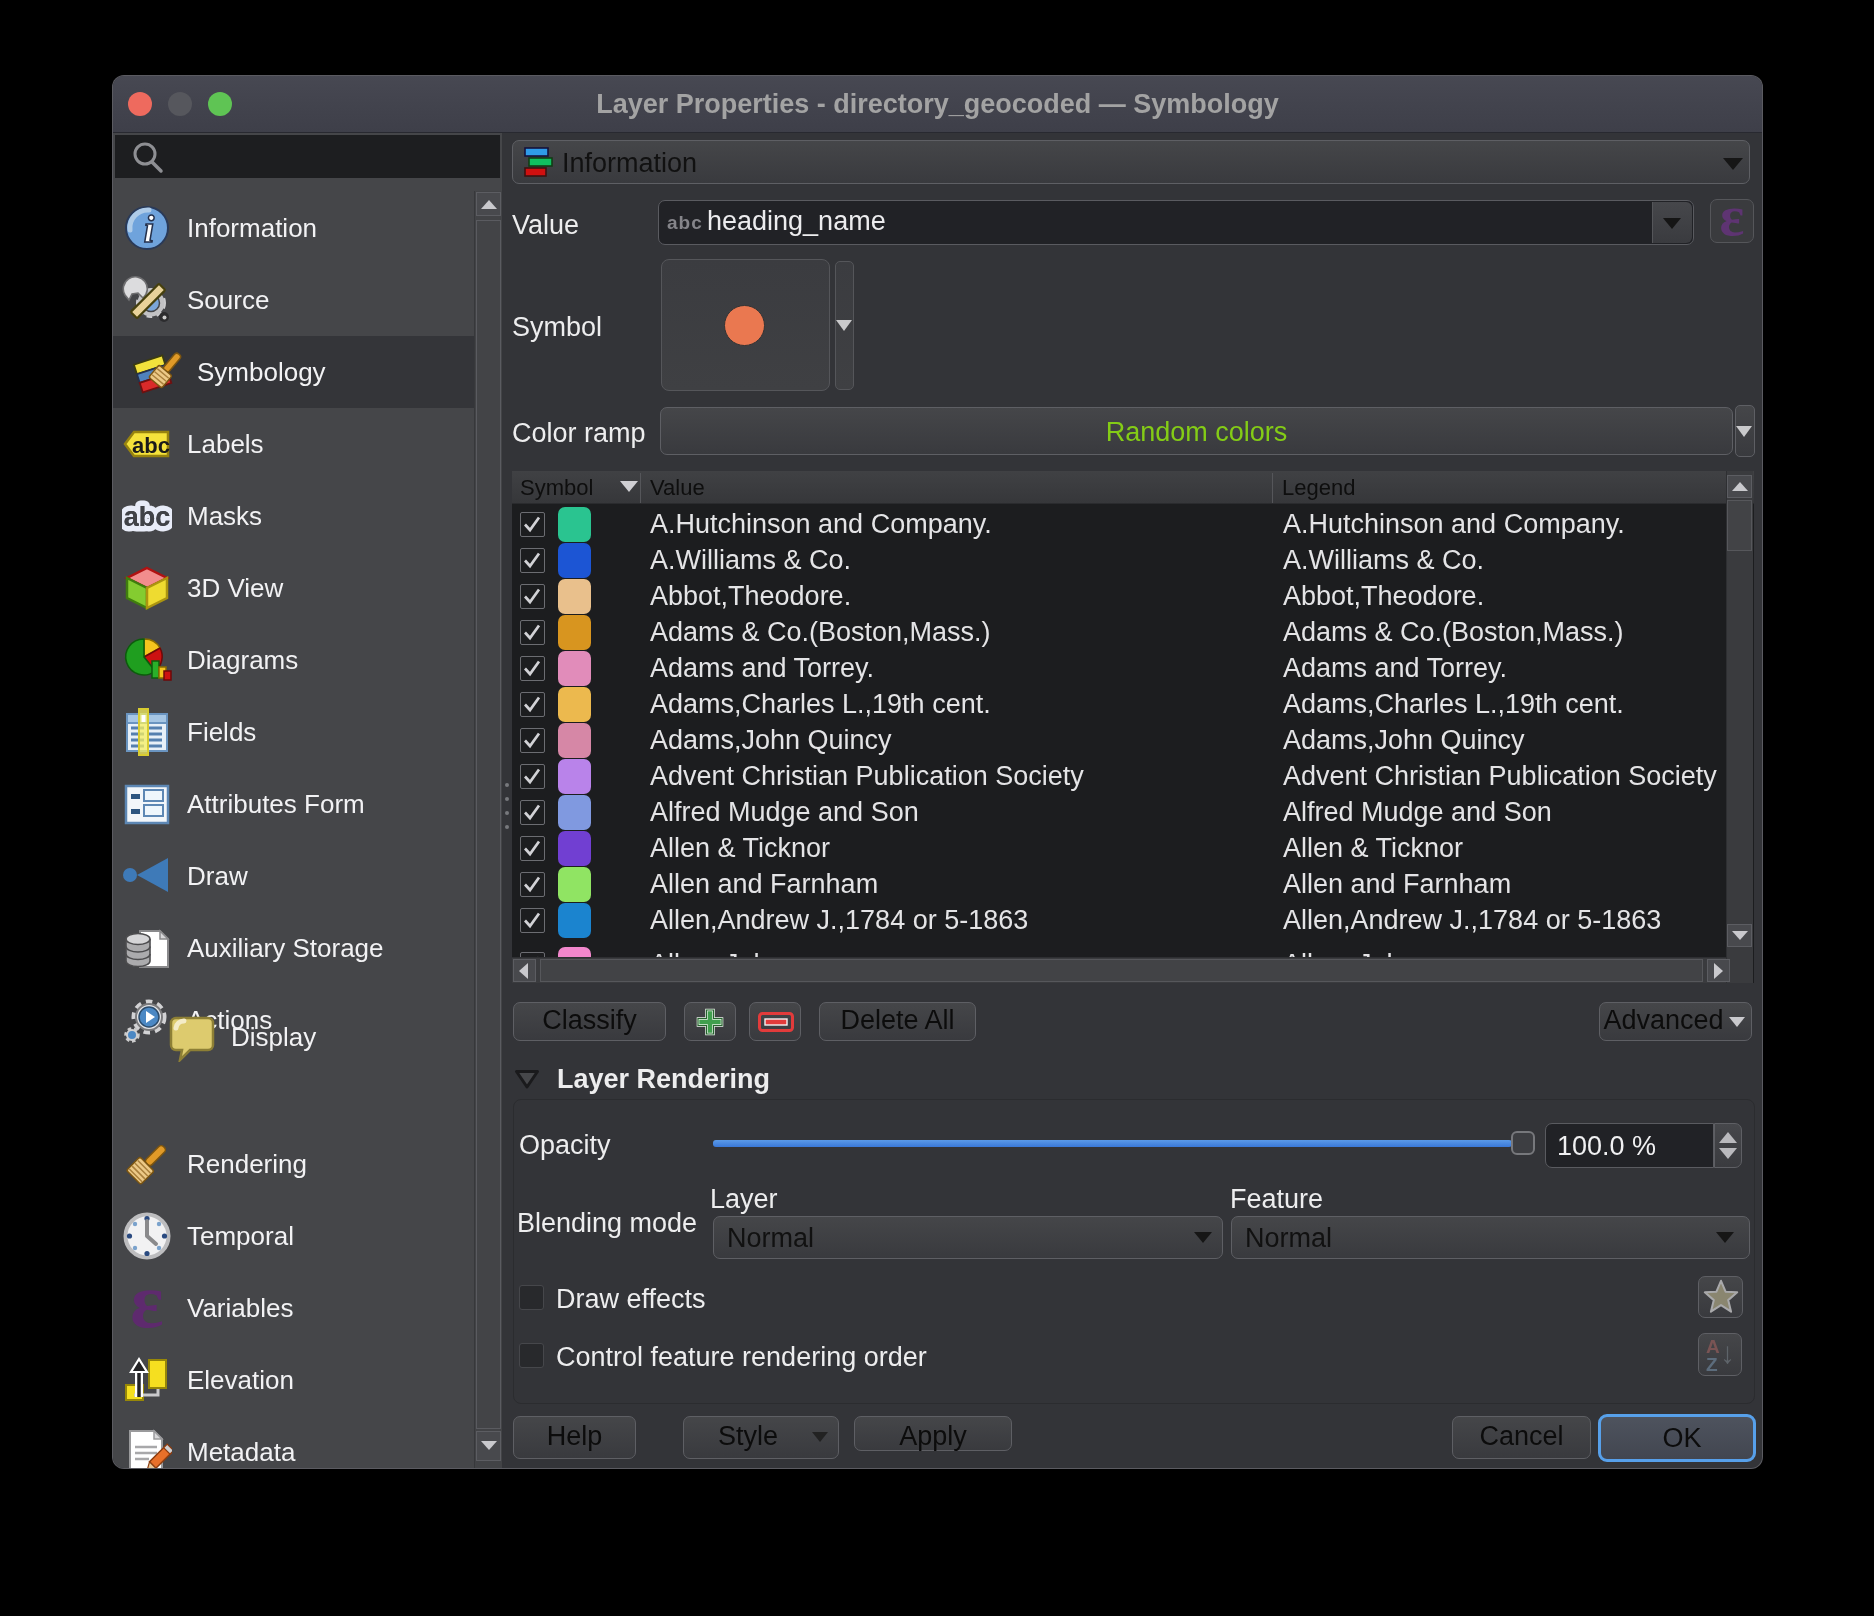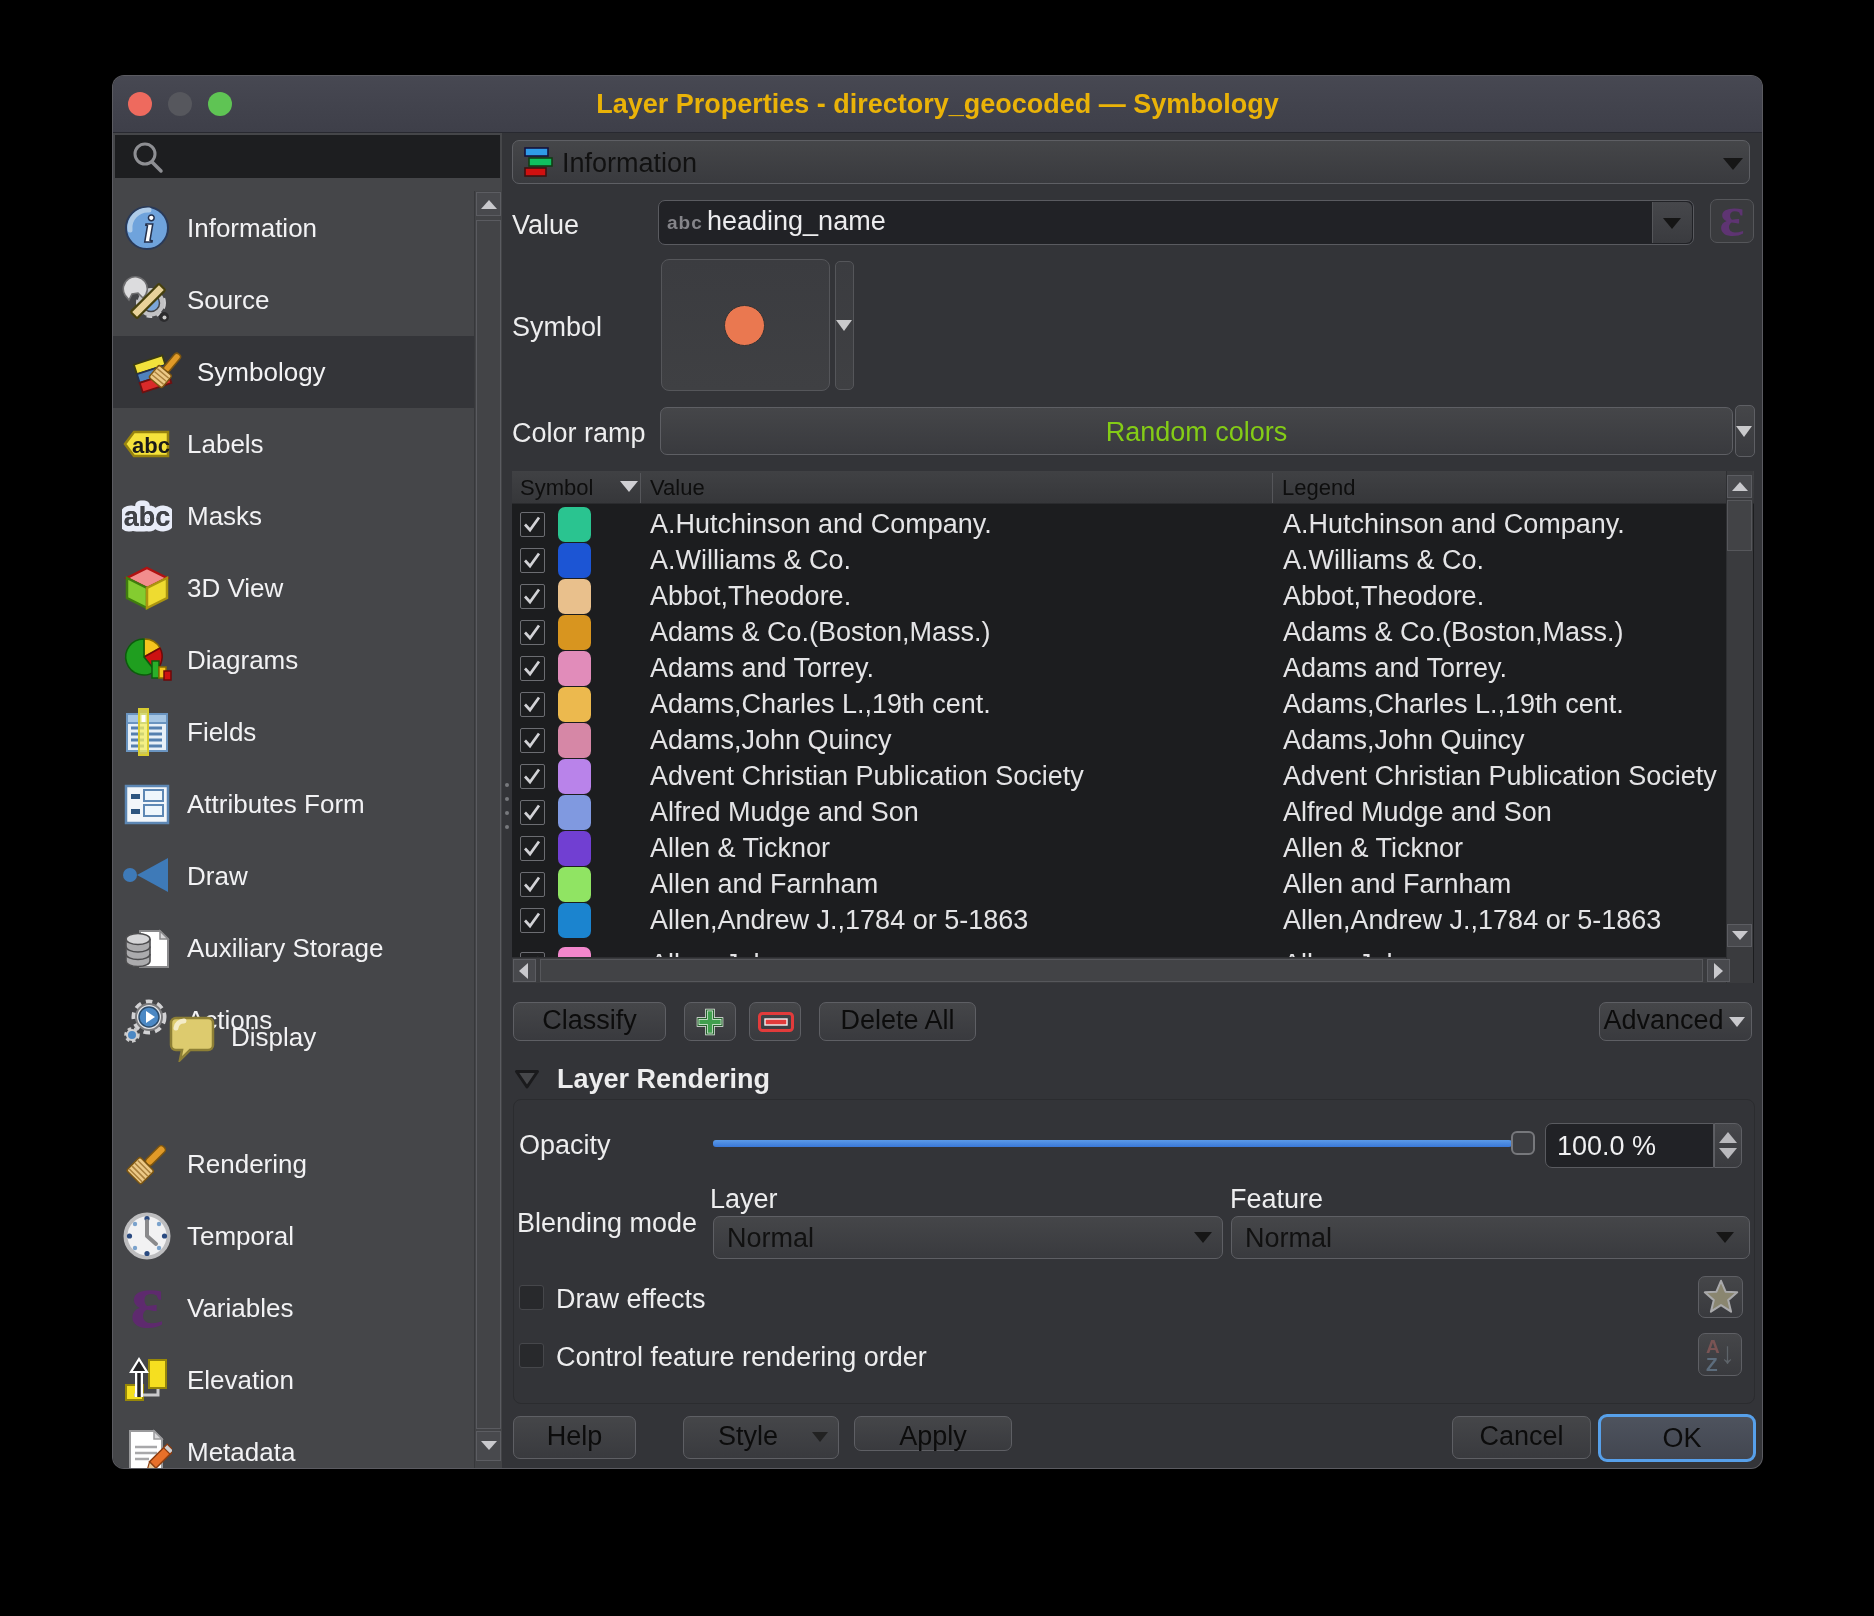--- a/index.html
+++ b/index.html
@@ -4,21 +4,21 @@
 html,body { width:1874px; height:1616px; background:#000; overflow:hidden;
   font-family:"Liberation Sans",sans-serif; }
 .win { position:absolute; left:113px; top:76px; width:1649px; height:1392px;
   background:#333438; border-radius:11px; overflow:hidden;
   box-shadow:0 0 0 1px #5b5b61; }
 .abs { position:absolute; }
 .tb { position:absolute; left:0; top:0; width:1649px; height:57px;
   background:linear-gradient(#474852,#3e3f49); border-bottom:1px solid #282930; }
 .light { position:absolute; top:16px; width:24px; height:24px; border-radius:50%; }
 .title { position:absolute; left:0; top:0; width:100%; height:57px; line-height:57px;
-  text-align:center; color:#eab308; font-size:27px; font-weight:bold; }
+  text-align:center; color:#a3a3a3; font-size:27px; font-weight:bold; }
 .sb { position:absolute; left:0; top:57px; width:389px; height:1335px; background:#454649; }
 .search { position:absolute; left:2px; top:2px; width:385px; height:43px; background:#1d1e20; }
 .item { position:absolute; left:0; width:361px; height:72px; }
 .item.sel { background:#343539; }
 .item .tx { position:absolute; left:74px; top:0; height:72px; line-height:72px;
   color:#f2f2f4; font-size:26px; white-space:nowrap; }
 .lab { position:absolute; white-space:nowrap; color:#ededee; font-size:27px; }
 .combo, .btn { position:absolute; background:linear-gradient(#454649,#393a3e);
   border:1.5px solid #5e5f64; border-radius:7px; color:#101010; font-size:27px; }
 .btn { color:#0c0c0c; text-align:center; }

